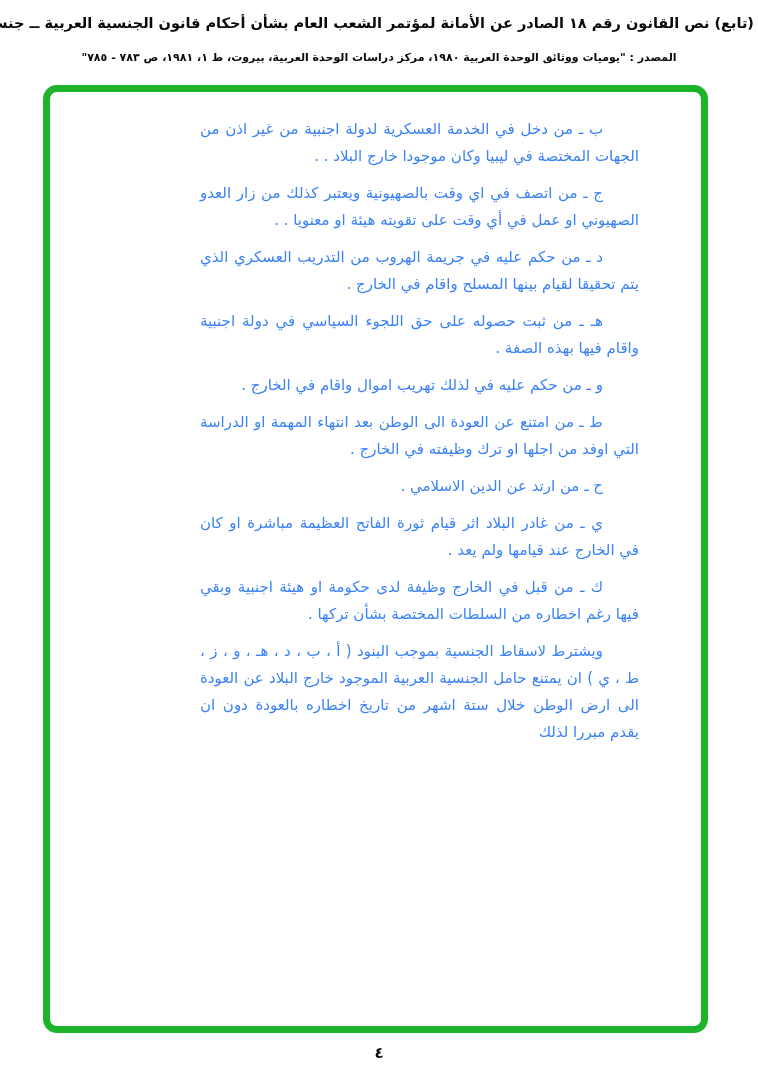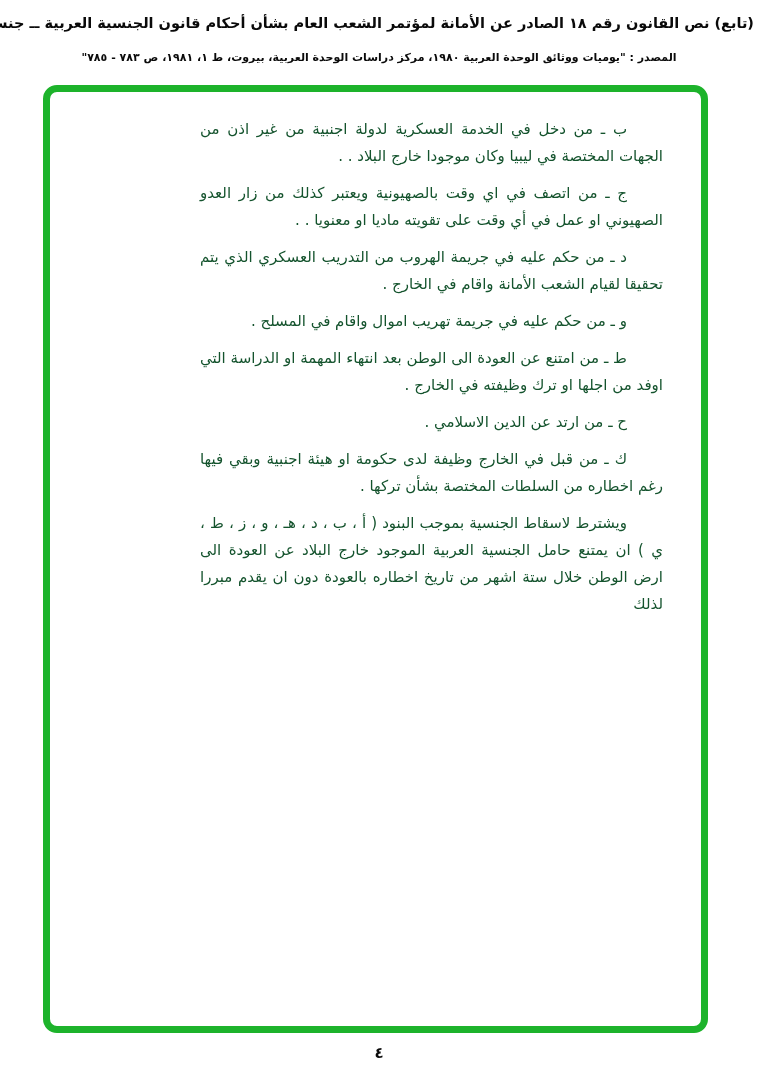--- a/index.html
+++ b/index.html
@@ -39,26 +39,26 @@
     left: 43px; top: 85px;
     width: 665px; height: 948px;
     box-sizing: border-box;
     border: 7px solid #1db32b;
     border-radius: 14px;
     background: #ffffff;
   }
   .law-content {
     box-sizing: border-box;
     height: 100%;
-    padding: 24px 38px 10px 150px;
+    padding: 24px 62px 10px 150px;
     direction: rtl;
     text-align: justify;
     font-size: 15px;
     line-height: 27px;
-    color: #14532d;
+    color: #3b82f6;
     border-radius: 26px;
   }
   .law-content p {
     margin: 0 0 10px 0;
     text-indent: 36px;
   }
   .law-content p:last-child { margin-bottom: 0; }
 
   .page-number {
     position: absolute;
@@ -74,25 +74,27 @@
 
 <div class="page">
 
   <div class="header-title">(تابع) نص القانون رقم ١٨ الصادر عن الأمانة لمؤتمر الشعب العام بشأن أحكام قانون الجنسية العربية ــ جنسية ليبيا للمواطنين العرب</div>
 
   <div class="header-source">المصدر : "يوميات ووثائق الوحدة العربية ١٩٨٠، مركز دراسات الوحدة العربية، بيروت، ط ١، ١٩٨١، ص ٧٨٣ - ٧٨٥"</div>
 
   <div class="law-box" style="border-color: rgb(29, 179, 43);">
     <div class="law-content">
       <p>ب ـ من دخل في الخدمة العسكرية لدولة اجنبية من غير اذن من الجهات المختصة في ليبيا وكان موجودا خارج البلاد . .</p>
-      <p>ج ـ من اتصف في اي وقت بالصهيونية ويعتبر كذلك من زار العدو الصهيوني او عمل في أي وقت على تقويته ماديا او معنويا . .</p>
-      <p>د ـ من حكم عليه في جريمة الهروب من التدريب العسكري الذي يتم تحقيقا لقيام الشعب الأمانة واقام في الخارج .</p>
-      <p>و ـ من حكم عليه في جريمة تهريب اموال واقام في المسلح .</p>
+      <p>ج ـ من اتصف في اي وقت بالصهيونية ويعتبر كذلك من زار العدو الصهيوني او عمل في أي وقت على تقويته هيئة او معنويا . .</p>
+      <p>د ـ من حكم عليه في جريمة الهروب من التدريب العسكري الذي يتم تحقيقا لقيام بينها المسلح واقام في الخارج .</p>
+      <p>هـ ـ من ثبت حصوله على حق اللجوء السياسي في دولة اجنبية واقام فيها بهذه الصفة .</p>
+      <p>و ـ من حكم عليه في لذلك تهريب اموال واقام في الخارج .</p>
       <p>ط ـ من امتنع عن العودة الى الوطن بعد انتهاء المهمة او الدراسة التي اوفد من اجلها او ترك وظيفته في الخارج .</p>
       <p>ح ـ من ارتد عن الدين الاسلامي .</p>
+      <p>ي ـ من غادر البلاد اثر قيام ثورة الفاتح العظيمة مباشرة او كان في الخارج عند قيامها ولم يعد .</p>
       <p>ك ـ من قبل في الخارج وظيفة لدى حكومة او هيئة اجنبية وبقي فيها رغم اخطاره من السلطات المختصة بشأن تركها .</p>
       <p>ويشترط لاسقاط الجنسية بموجب البنود ( أ ، ب ، د ، هـ ، و ، ز ، ط ، ي ) ان يمتنع حامل الجنسية العربية الموجود خارج البلاد عن العودة الى ارض الوطن خلال ستة اشهر من تاريخ اخطاره بالعودة دون ان يقدم مبررا لذلك</p>
     </div>
   </div>
 
   <div class="page-number">٤</div>
 
 </div>
 
 </body></html>

